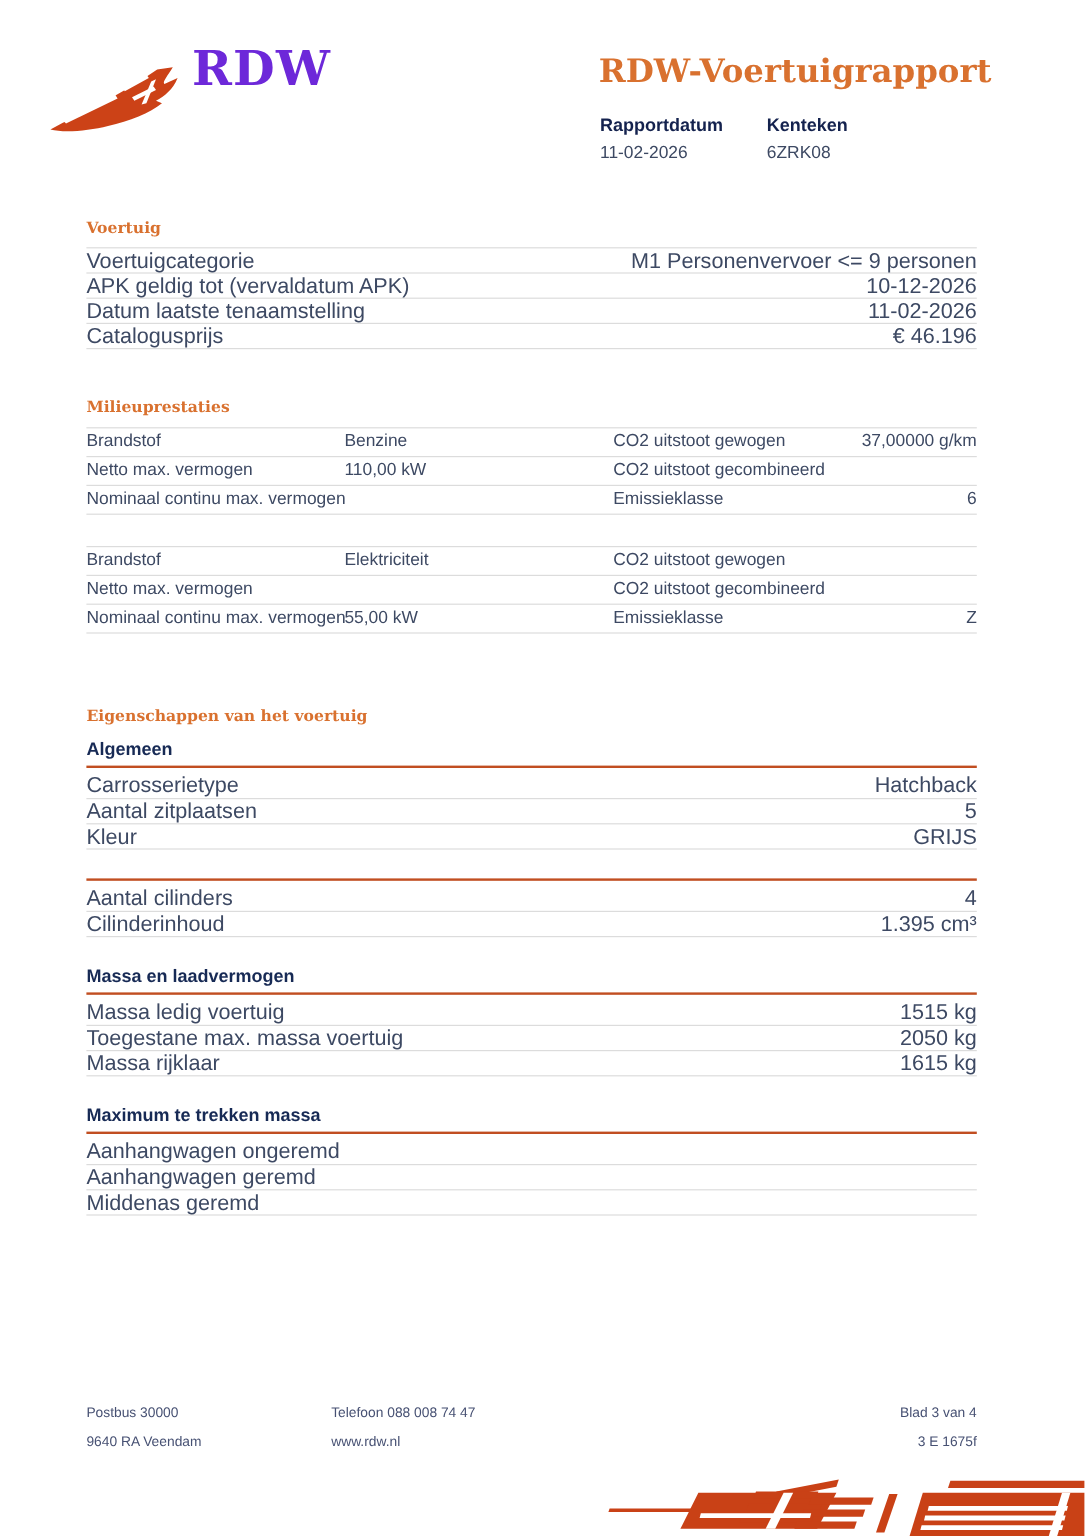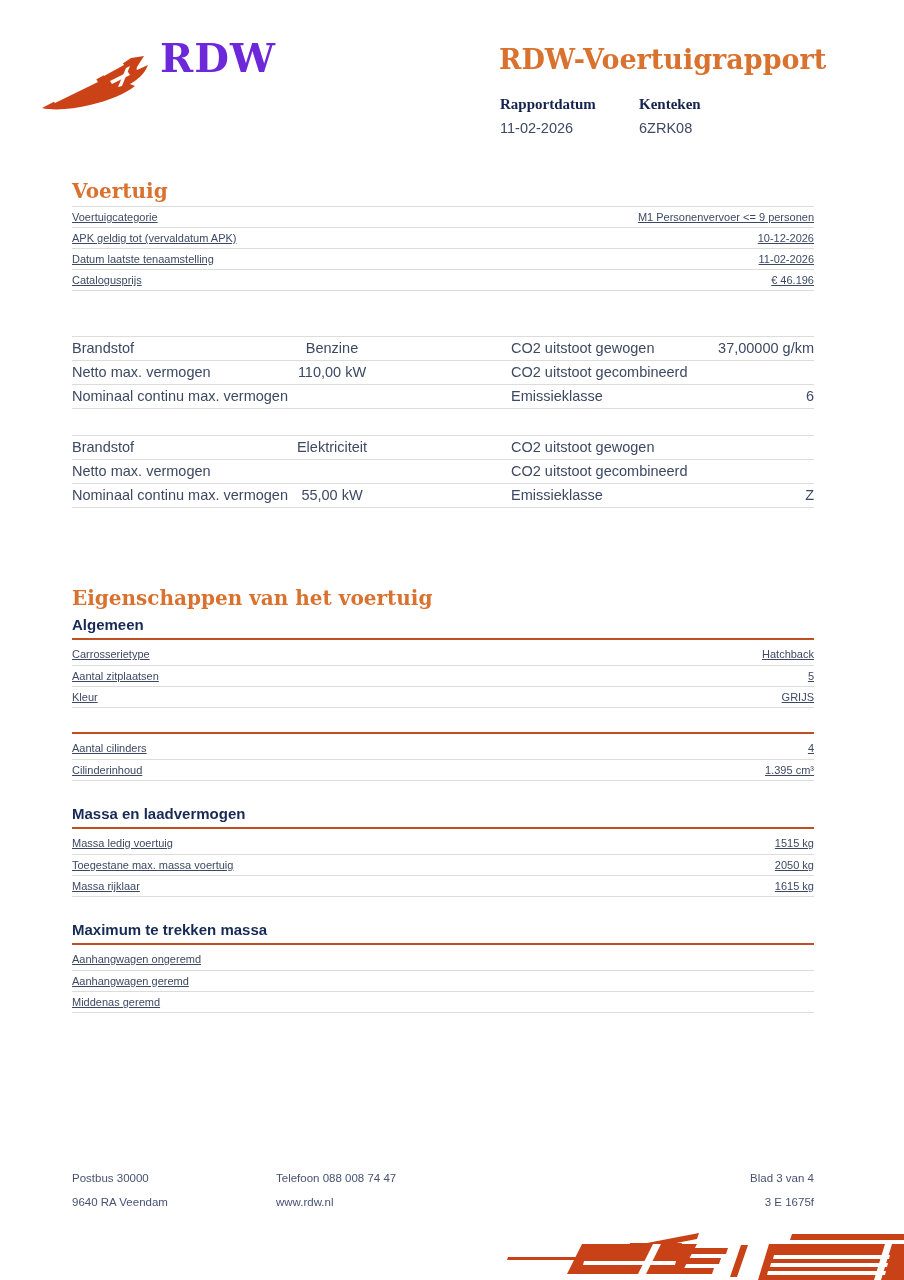--- a/index.html
+++ b/index.html
@@ -20,50 +20,49 @@
   }
   .doc-title{
     position:absolute;left:499px;top:44px;
     font-family:"DejaVu Serif",serif;font-weight:bold;
     font-size:27px;color:#D9712F;
   }
   .meta-col{position:absolute;top:96px;}
   .meta-col.c1{left:500px;}
   .meta-col.c2{left:639px;}
   .meta-label{
-    font-family:Liberation Serif, serif;font-weight:bold;
+    font-family:Liberation Sans, sans-serif;font-weight:bold;
     font-size:15px;color:#14224E;
   }
   .meta-value{font-size:14.5px;color:#3D4963;margin-top:7px;}
 
   
   .section{position:absolute;left:72px;width:742px;}
   .sec-title{
     font-family:"DejaVu Serif",serif;font-weight:bold;
-    font-size:20px;color:#D9712F;height:20px;line-height:20px;
+    font-size:13px;color:#D9712F;height:20px;line-height:20px;
   }
   .kv-table{margin-top:5px;border-top:1px solid #DCDCDC;}
   .kv-row{
     display:flex;justify-content:space-between;
     height:21px;line-height:20px;box-sizing:border-box;
     border-bottom:1px solid #DCDCDC;
-    font-size:11px;
-    text-decoration:underline;
+    font-size:18px;
   }
   .kv-l{white-space:nowrap;}
   .kv-v{white-space:nowrap;text-align:right;}
 
   
   .m-table{border-top:1px solid #DCDCDC;}
   .m-row{
     display:flex;height:24px;line-height:23px;box-sizing:border-box;
     border-bottom:1px solid #DCDCDC;font-size:14.5px;
   }
   .m-l1{width:215px;white-space:nowrap;}
-  .m-v1{width:90px;text-align:center;white-space:nowrap;}
+  .m-v1{width:90px;text-align:left;white-space:nowrap;}
   .m-l2{margin-left:134px;flex:1;white-space:nowrap;}
   .m-v2{text-align:left;white-space:nowrap;}
 
   
   .subsection{margin-top:24px;}
   .subsection.first{margin-top:8px;}
   .sub-title{
     font-weight:bold;font-size:15px;color:#172A55;
     height:18px;line-height:18px;
   }
@@ -122,20 +121,21 @@
           <span class="kv-v">11-02-2026</span>
         </div>
         <div class="kv-row">
           <span class="kv-l">Catalogusprijs</span>
           <span class="kv-v">€ 46.196</span>
         </div>
       </div>
   </div>
 
   <div class="section" style="top:330px">
+    <div class="sec-title">Milieuprestaties</div>
     <div class="m-table" style="margin-top:6px">
         <div class="m-row">
           <span class="m-l1">Brandstof</span>
           <span class="m-v1">Benzine</span>
           <span class="m-l2">CO2 uitstoot gewogen</span>
           <span class="m-v2">37,00000 g/km</span>
         </div>
         <div class="m-row">
           <span class="m-l1">Netto max. vermogen</span>
           <span class="m-v1">110,00 kW</span>

